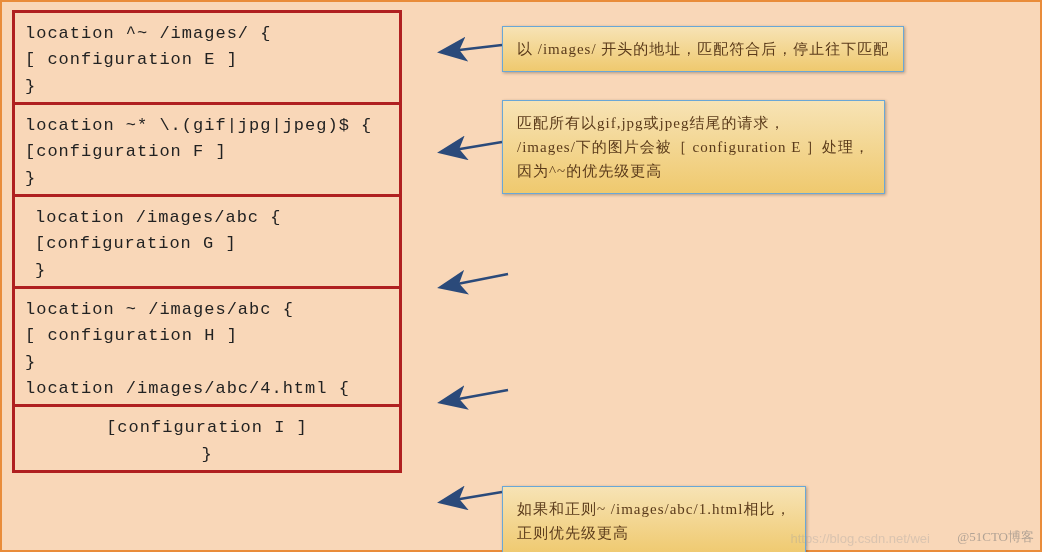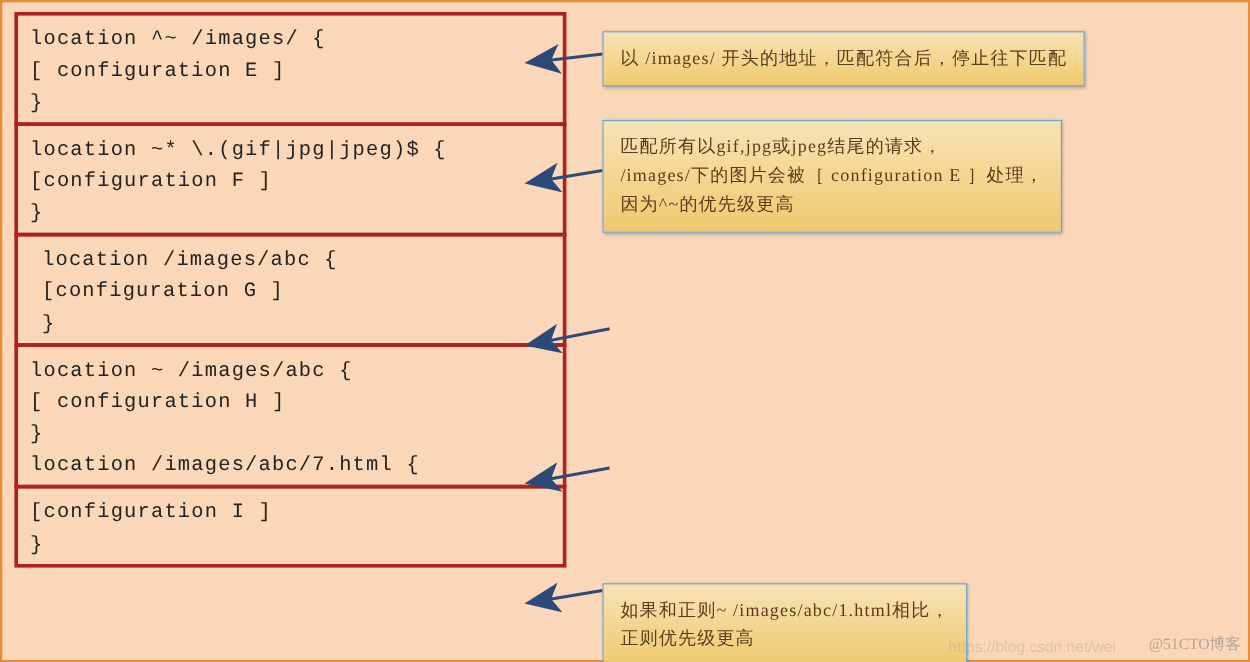--- a/index.html
+++ b/index.html
@@ -17,21 +17,21 @@
     width: 1042px;
     height: 552px;
     background: linear-gradient(#f9d7b8, #f9d7b8);
     border: 2px solid #e98c3a;
     overflow: visible;
   }
   .code-col {
     position: absolute;
     left: 10px;
     top: 8px;
-    width: 460px;
+    width: 390px;
   }
   .code-block {
     border: 3px solid #b02020;
     padding: 8px 10px 2px 10px;
     font-family: "Courier New", monospace;
     font-size: 17px;
     line-height: 1.55;
     color: #222;
     background: transparent;
     margin-bottom: -3px;
@@ -92,22 +92,22 @@
 }</div>
     <div class="code-block" style="white-space: pre;">location ~* \.(gif|jpg|jpeg)$ {
 [configuration F ]
 }</div>
     <div class="code-block" style="white-space: pre; padding-left: 20px;">location /images/abc {
 [configuration G ]
 }</div>
     <div class="code-block" style="white-space: pre;">location ~ /images/abc {
 [ configuration H ]
 }
-location /images/abc/7.html {</div>
-    <div class="code-block" style="white-space: pre;">[configuration I ]
+location /images/abc/4.html {</div>
+    <div class="code-block" style="white-space: pre; text-align: center;">[configuration I ]
 }</div>
   </div>
 
   <svg class="arrow" width="1042" height="552">
     <defs>
       <marker id="ah" markerWidth="12" markerHeight="10" refX="10" refY="5" orient="auto">
         <path d="M0,0 L12,5 L0,10 L3,5 Z" fill="#2b4a7a"></path>
       </marker>
     </defs>
     <g stroke="#2b4a7a" stroke-width="2.5" fill="none" marker-end="url(#ah)">

